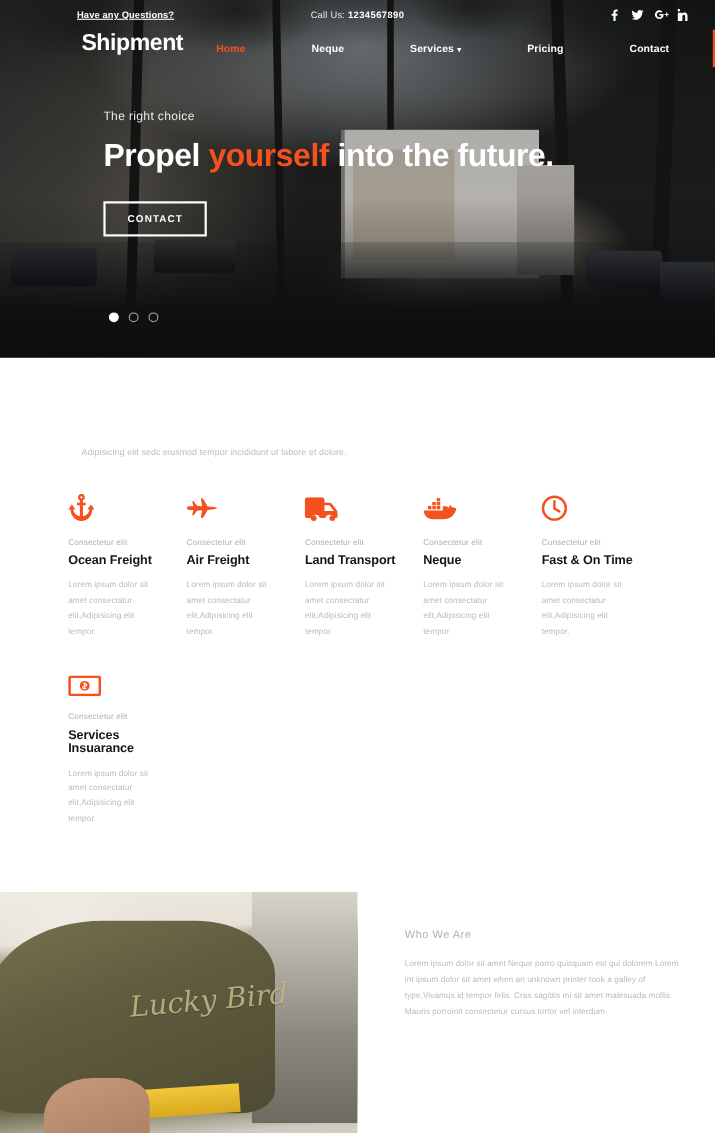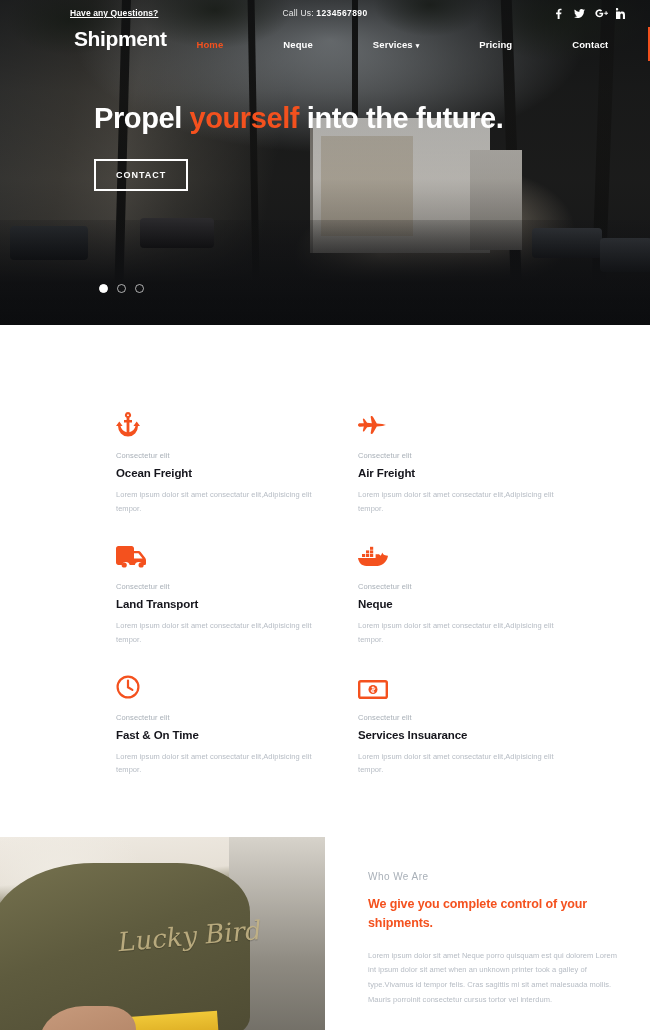--- a/index.html
+++ b/index.html
@@ -139,22 +139,22 @@
   
   .intro { padding:54px 74px 0 74px; }
   .intro h2 {
     font-size:16.5px; font-weight:bold; line-height:1.62; color:#15151c;
     letter-spacing:-0.2px; max-width:300px;
   }
   .intro p { margin-top:28px; font-size:8px; color:#b6bcc4; letter-spacing:.1px; }
 
   
   .services {
-    padding:32px 74px 0 116px;
-    display:grid; grid-template-columns:repeat(2,1fr); column-gap:24px; row-gap:26px;
+    padding:32px 74px 0 62px;
+    display:grid; grid-template-columns:repeat(5,1fr); column-gap:24px; row-gap:26px;
   }
   .svc-icon { color:#f4511e; height:26px; display:flex; align-items:flex-end; margin-bottom:14px; }
   .svc-icon svg { display:block; }
   .svc-sub { font-size:7.5px; color:#a9b0b8; margin-bottom:7px; letter-spacing:.1px; }
   .svc-title { font-size:11.5px; font-weight:bold; color:#15151c; margin-bottom:9px; letter-spacing:-0.1px; }
   .svc-text { font-size:7.5px; line-height:1.85; color:#b6bcc4; letter-spacing:.05px; }
 
   
   .about { position:relative; margin-top:60px; height:275px; }
   .about-photo {
@@ -252,32 +252,34 @@
       <a href="#" class="active"><span>Home</span></a>
       <a href="#"><span>Neque</span></a>
       <a href="#"><span>Services</span><span class="caret">▾</span></a>
       <a href="#"><span>Pricing</span></a>
       <a href="#"><span>Contact</span></a>
       <button class="signin">SIGN IN</button>
     </div>
   </nav>
 
   <div class="hero-copy">
+    <div class="eyebrow">The right choice</div>
     <h1 class="hero-h1"><span>Propel </span><span class="hl">yourself</span><span> into the future.</span></h1>
     <button class="btn-ghost">CONTACT</button>
   </div>
 
   <div class="dots">
     <span class="dot on"></span>
     <span class="dot"></span>
     <span class="dot"></span>
   </div>
 </section>
 
 <section class="intro">
+  <p>Adipisicing elit sedc eiusmod tempor incididunt ut labore et dolore.</p>
 </section>
 
 <section class="services">
 
   <div class="svc">
     <div class="svc-icon">
       <svg width="24" height="25" viewBox="0 0 24 25">
           <path fill="currentColor" d="M12 0a3.1 3.1 0 0 0-1.4 5.87V8H8v2.4h2.6v9.9a8.2 8.2 0 0 1-6.1-6.2h2.1L3.3 9.6 0 14.1h2.1A10.2 10.2 0 0 0 12 24.6a10.2 10.2 0 0 0 9.9-10.5H24l-3.3-4.5-3.3 4.5h2.1a8.2 8.2 0 0 1-6.1 6.2v-9.9H16V8h-2.6V5.87A3.1 3.1 0 0 0 12 0zm0 2.2a.95.95 0 1 1 0 1.9.95.95 0 0 1 0-1.9z"></path>
         </svg>
     </div>
@@ -362,17 +364,16 @@
     <div class="sweater"></div>
     <div class="script">Lucky Bird</div>
 
     <div class="yellow"></div>
     <div class="arm"></div>
 
   </div>
 
   <div class="about-copy">
     <div class="about-eyebrow">Who We Are</div>
-    <h3 class="about-h3">We give you complete control of your shipments.</h3>
     <p class="about-p">Lorem ipsum dolor sit amet Neque porro quisquam est qui dolorem Lorem int ipsum dolor sit amet when an unknown printer took a galley of type.Vivamus id tempor felis. Cras sagittis mi sit amet malesuada mollis. Mauris porroinit consectetur cursus tortor vel interdum.</p>
 
   </div>
 </section>
 
 </body></html>

